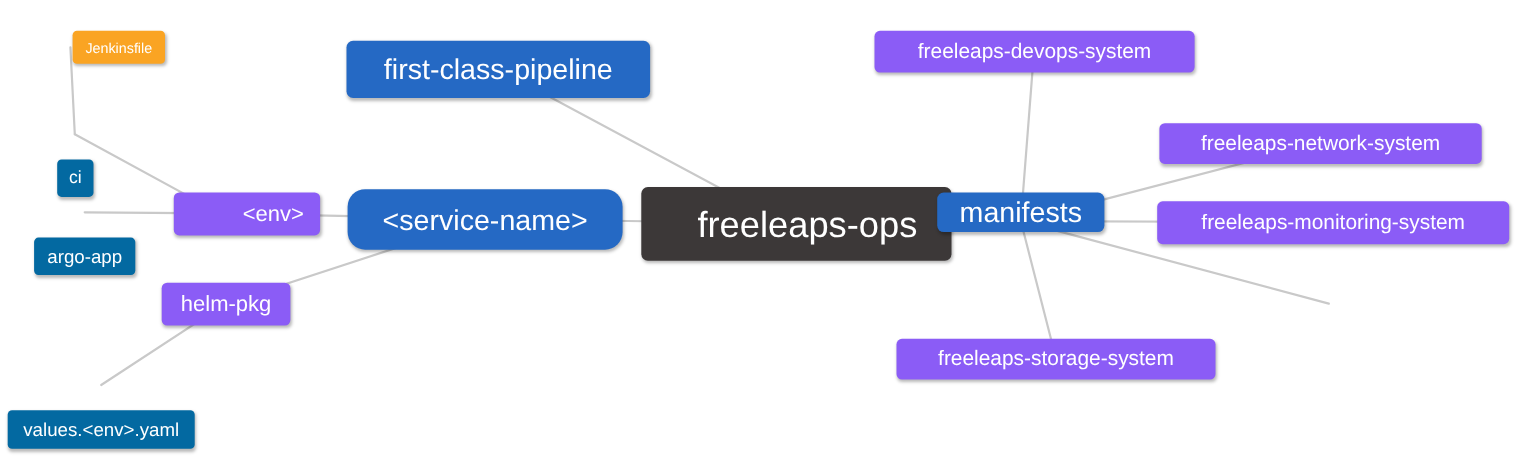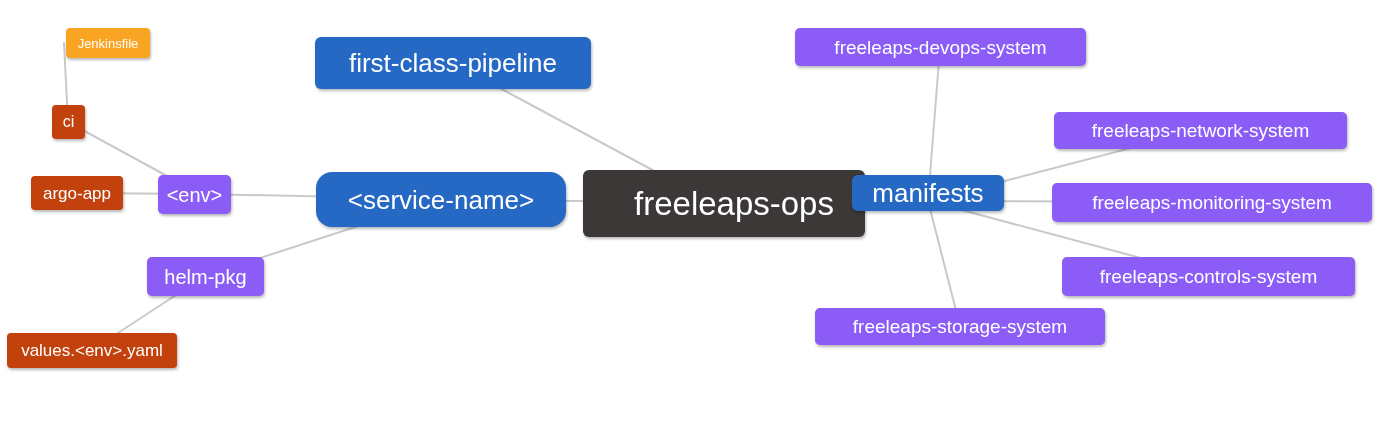--- a/index.html
+++ b/index.html
@@ -15,28 +15,28 @@
     position:absolute;z-index:1;
     display:flex;align-items:center;justify-content:center;
     color:#ffffff;white-space:nowrap;
     border-radius:5px;
     box-shadow:1px 2px 3px rgba(0,0,0,0.28);
     cursor:pointer;
     line-height:1;
   }
   .blue{background:#2569c4;}
   .green{background:#8b5cf6;}
-  .red{background:#c2410c;}
+  .red{background:#0369a1;margin-top:40px;}
   .orange{background:#faa423;}
   .dark{background:#3c3838;}
 
   .n-jenkinsfile{left:22px;top:28px;width:84px;height:30px;font-size:13px;border-radius:4px;margin-left:44px;}
   .n-ci{left:52px;top:105px;width:33px;height:34px;font-size:16px;border-radius:4px;}
   .n-argo{left:31px;top:176px;width:92px;height:34px;font-size:17px;border-radius:4px;}
-  .n-env{left:158px;top:175px;width:73px;height:39px;font-size:20px;}
+  .n-env{left:158px;top:175px;width:85px;height:39px;font-size:20px;padding-left:48px;}
   .n-helm{left:147px;top:257px;width:117px;height:39px;font-size:20px;}
   .n-values{left:7px;top:333px;width:170px;height:35px;font-size:17px;border-radius:4px;}
   .n-pipeline{left:315px;top:37px;width:276px;height:52px;font-size:26px;border-radius:6px;}
   .n-service{left:316px;top:172px;width:250px;height:55px;font-size:26px;border-radius:16px;}
   .n-ops{left:583px;top:170px;width:262px;height:67px;font-size:33px;border-radius:6px;padding-left:20px;}
   .n-manifests{left:852px;top:175px;width:152px;height:36px;font-size:26px;border-radius:6px;}
   .n-devops{left:795px;top:28px;width:291px;height:38px;font-size:19px;}
   .n-network{left:1054px;top:112px;width:293px;height:37px;font-size:19px;}
   .n-monitoring{left:1052px;top:183px;width:320px;height:39px;font-size:19px;}
   .n-controls{left:1062px;top:257px;width:293px;height:39px;font-size:19px;}
@@ -72,16 +72,15 @@
   <div class="node green n-env">&lt;env&gt;</div>
   <div class="node green n-helm">helm-pkg</div>
   <div class="node red n-values">values.&lt;env&gt;.yaml</div>
   <div class="node blue n-pipeline">first-class-pipeline</div>
   <div class="node blue n-service">&lt;service-name&gt;</div>
   <div class="node dark n-ops">freeleaps-ops</div>
   <div class="node blue n-manifests">manifests</div>
   <div class="node green n-devops">freeleaps-devops-system</div>
   <div class="node green n-network">freeleaps-network-system</div>
   <div class="node green n-monitoring">freeleaps-monitoring-system</div>
-  <div class="node green n-controls">freeleaps-controls-system</div>
   <div class="node green n-storage">freeleaps-storage-system</div>
 
 </div>
 
 </body></html>

